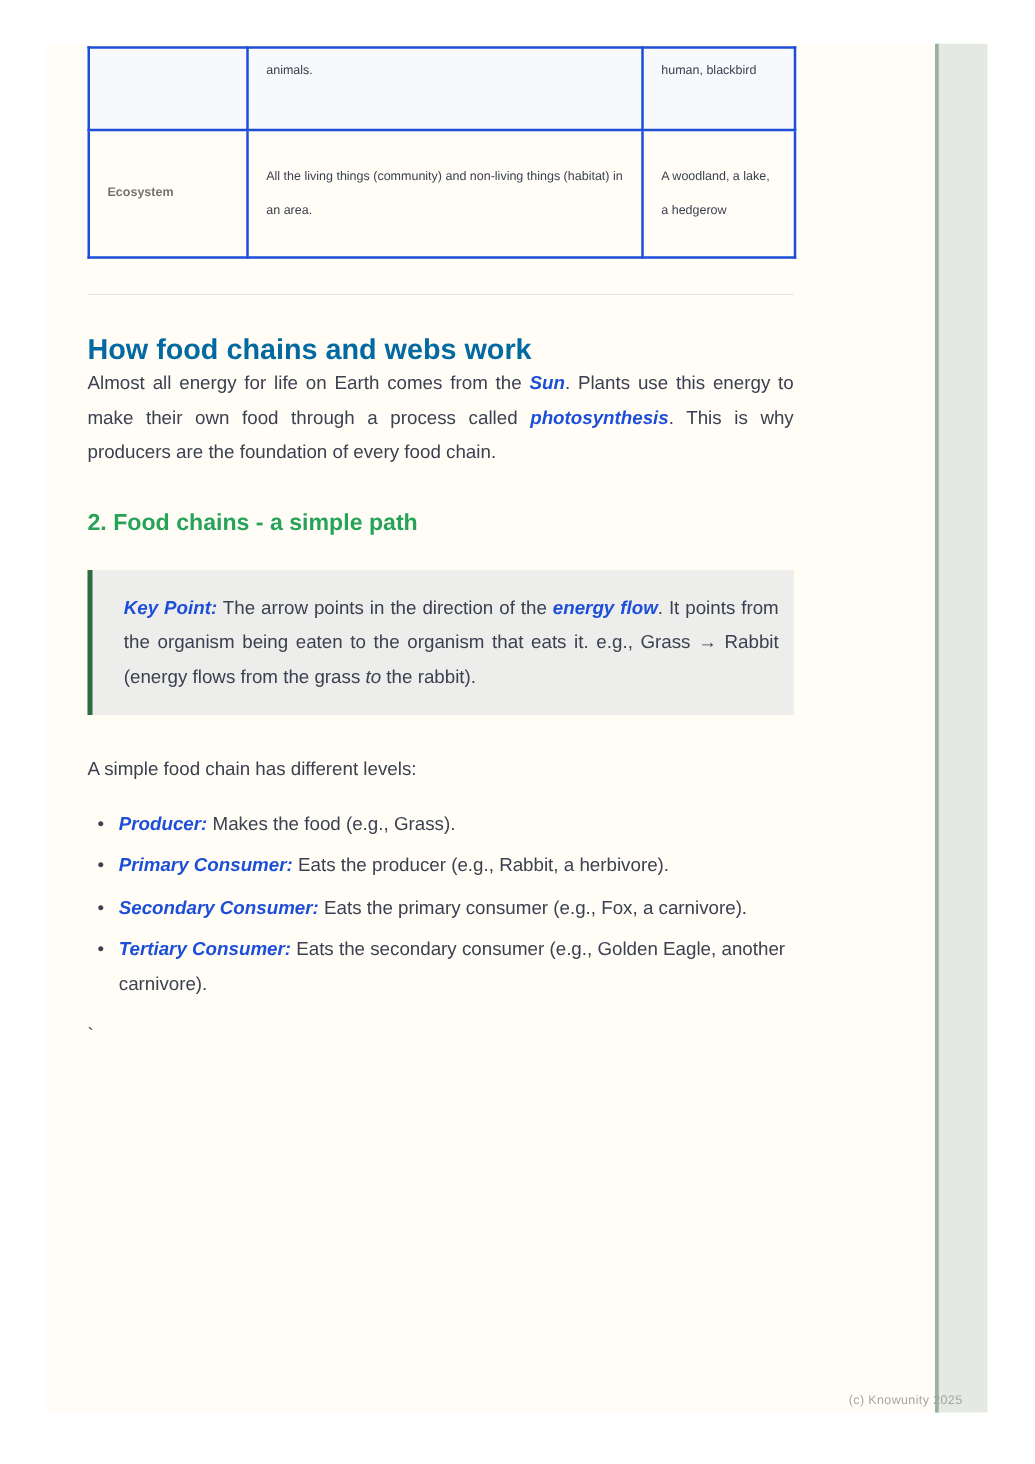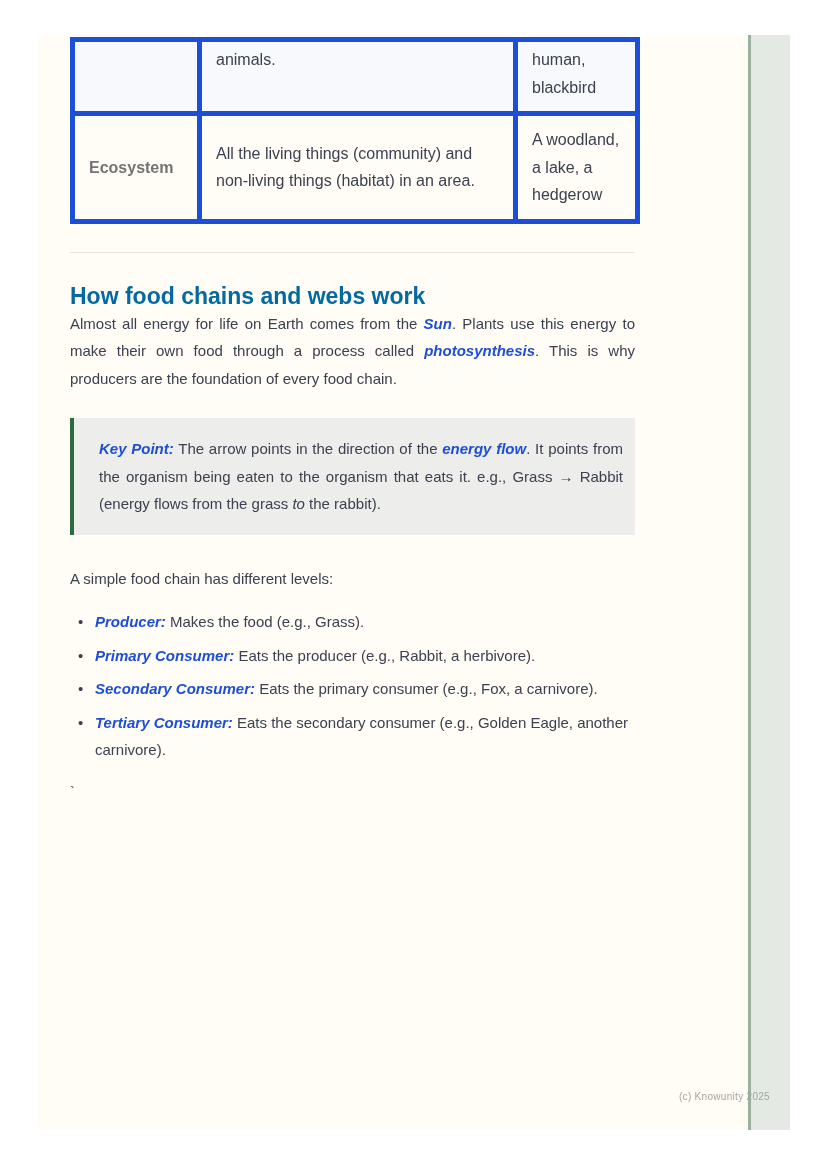--- a/index.html
+++ b/index.html
@@ -29,23 +29,23 @@
     width: 565px;
   }
   
   table.doc-table {
     width: 565px;
     border-collapse: collapse;
     table-layout: fixed;
     margin-top: 2px;
   }
   .doc-table td {
-    border: 5px solid #1d4ed8;
+    border: 2px solid #1d4ed8;
     padding: 10px 14px;
-    font-size: 16px;
+    font-size: 10px;
     line-height: 27.5px;
     color: #3b4150;
     vertical-align: middle;
     overflow: hidden;
   }
   .doc-table tr.stripe td {
     background: #f7f9fc;
     vertical-align: top;
     padding-top: 4px;
     height: 66px;
@@ -113,21 +113,21 @@
   .marker { width: 17px; flex: 0 0 17px; color: #3b4150; }
   .li-text { flex: 1; }
   .stray {
     margin-top: 14px;
     font-size: 15px;
     line-height: 27.5px;
     color: #3b4150;
   }
   .footer-credit {
     position: absolute;
-    right: 20px; bottom: 28px;
+    right: 20px; bottom: 4px;
     font-size: 10px;
     letter-spacing: 0.3px;
     color: #a3a69f;
     z-index: 2;
   }
 </style>
 </head>
 <body>
 
 <div class="page">
@@ -156,20 +156,21 @@
       </tbody>
     </table>
 
     <hr class="divider">
 
     <h2 class="main-heading">How food chains and webs work</h2>
 
 
     <p class="body-text"><span>Almost all energy for life on Earth comes from the </span><strong>Sun</strong><span>. Plants use this energy to make their own food through a process called </span><strong>photosynthesis</strong><span>. This is why producers are the foundation of every food chain.</span></p>
 
+    <h3 class="sub-heading">2. Food chains - a simple path</h3>
 
 
     <div class="keypoint"><strong>Key Point:</strong><span> The arrow points in the direction of the </span><strong>energy flow</strong><span>. It points from the organism being eaten to the organism that eats it. e.g., Grass → Rabbit (energy flows from the grass </span><em>to</em><span> the rabbit).</span></div>
 
     <p class="body-text levels-intro">A simple food chain has different levels:</p>
 
     <ul class="levels">
       <li>
         <span class="marker">•</span>
         <span class="li-text"><strong>Producer:</strong><span> Makes the food (e.g., Grass).</span></span>

